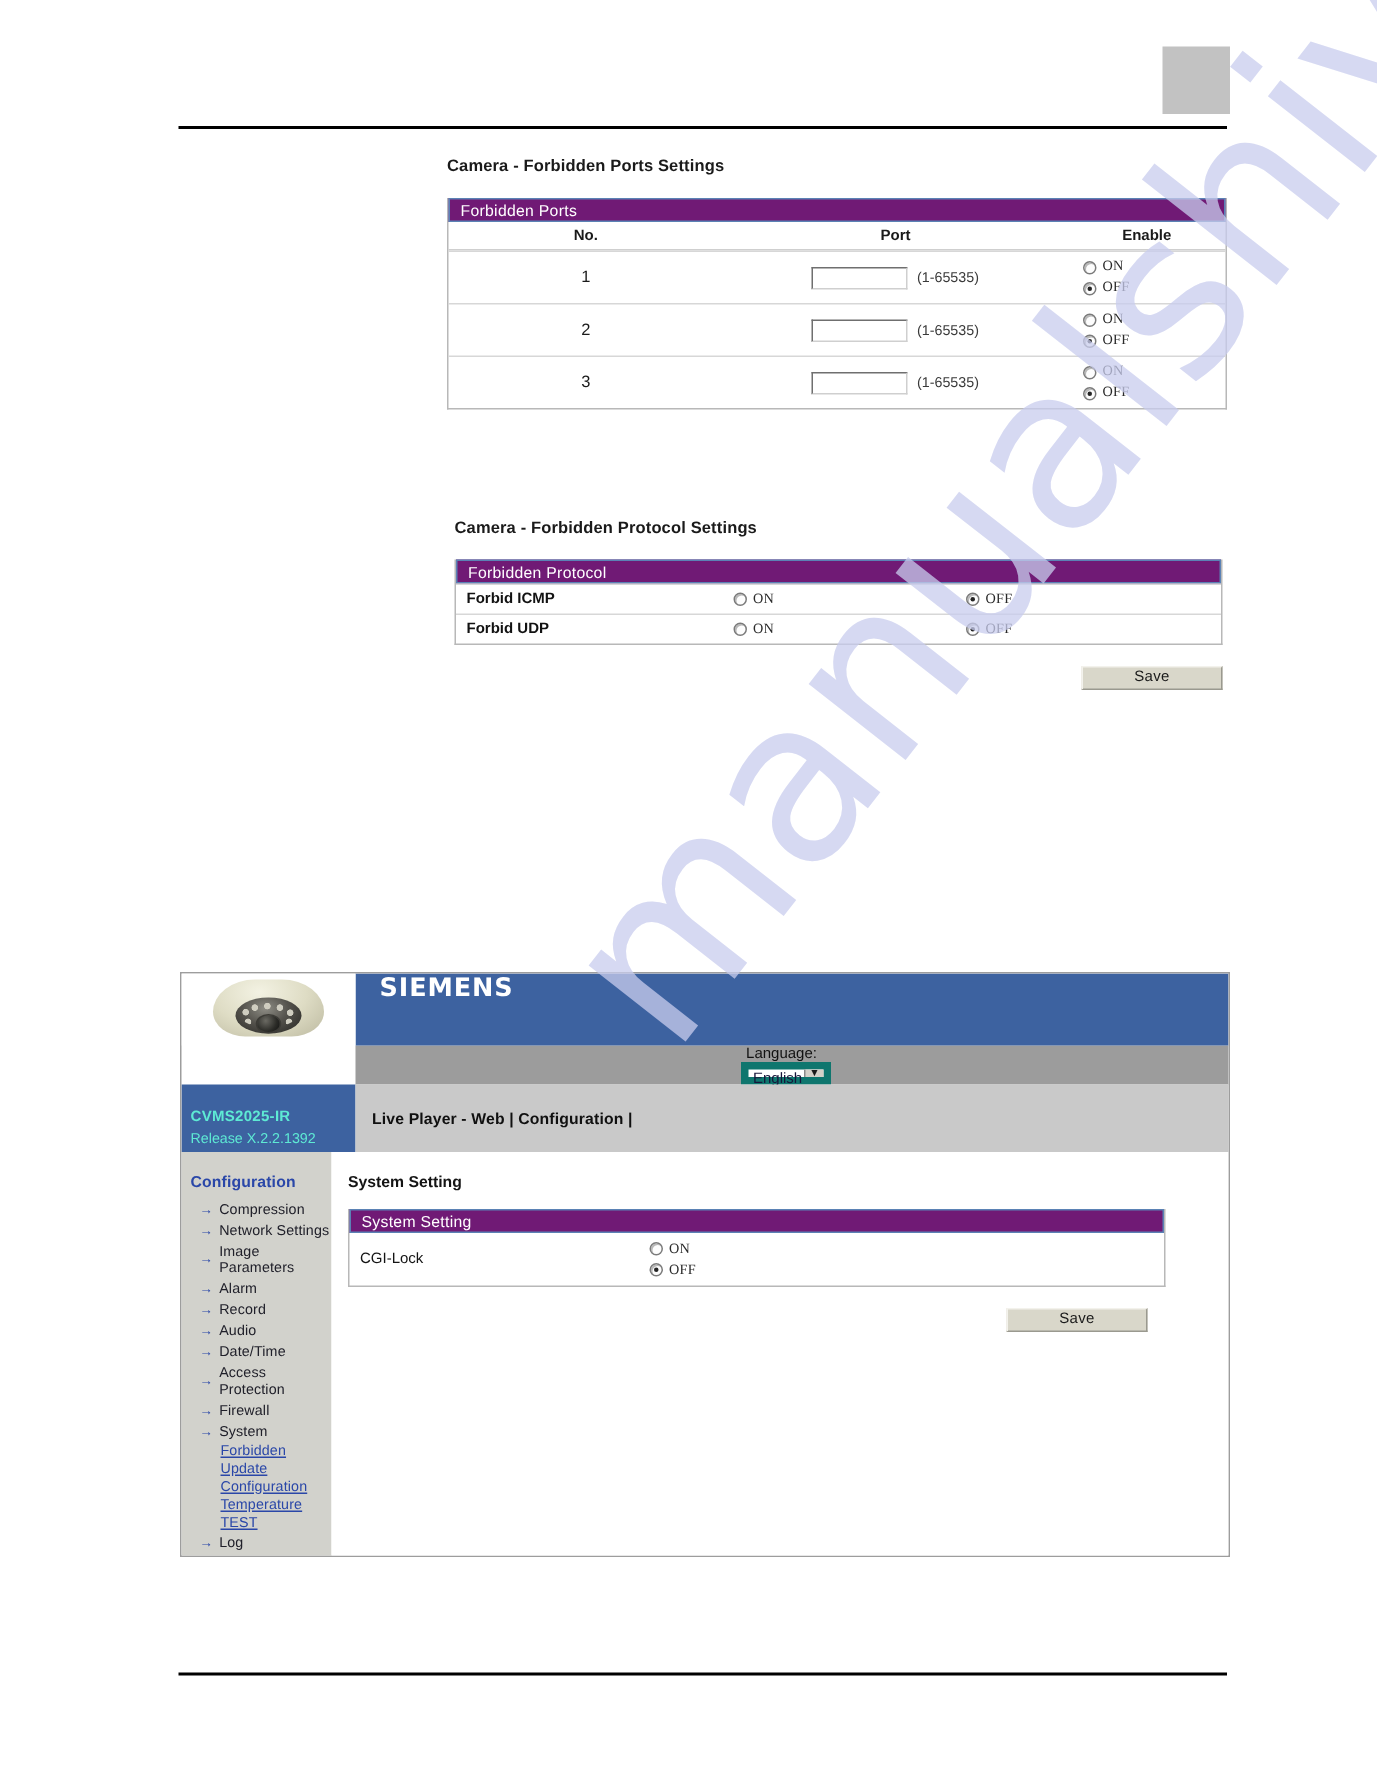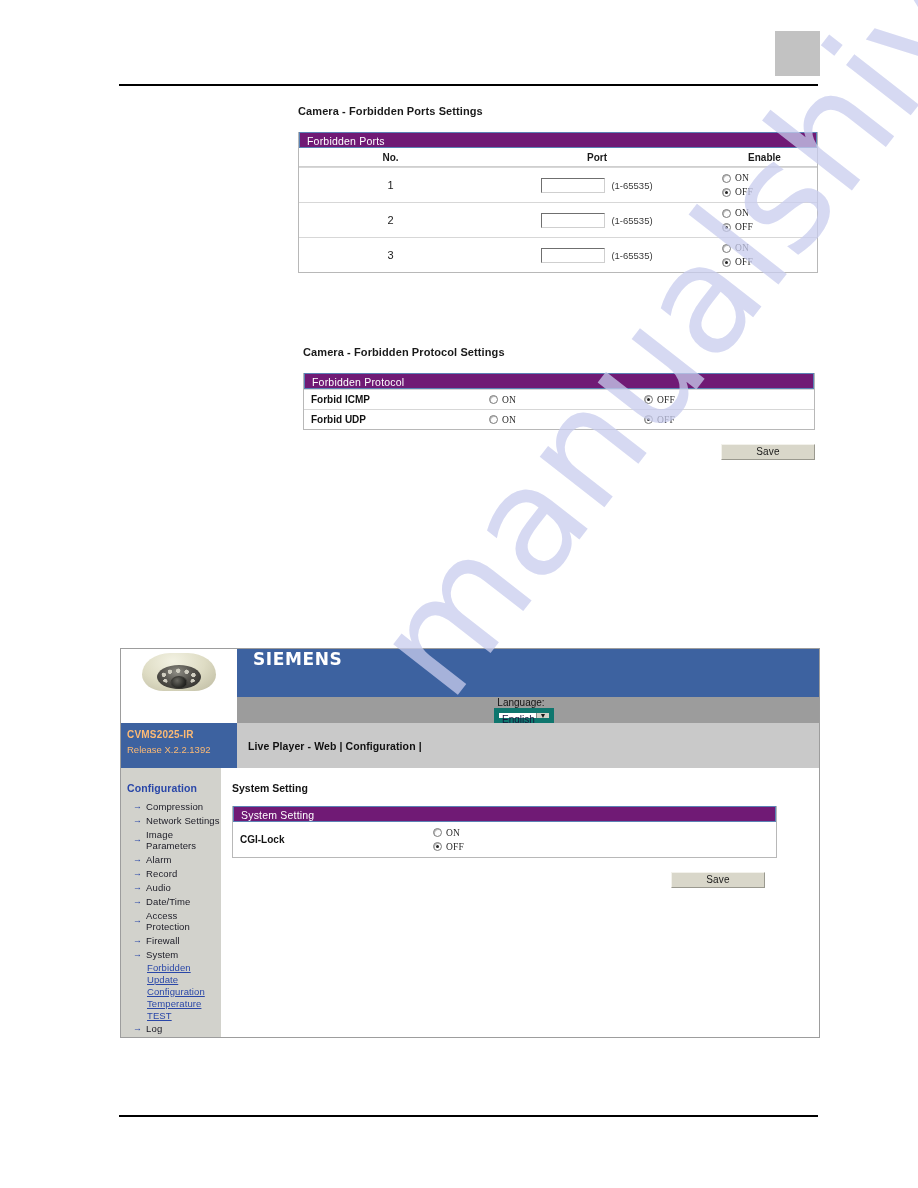--- a/index.html
+++ b/index.html
@@ -229,22 +229,22 @@
     width: 13px; background: #d4d0c8;
     border-left: 1px solid #8a8a8a;
     display: flex; align-items: center; justify-content: center;
     font-size: 7px; color: #1a1a1a; line-height: 1;
   }
 
   .bw-mid { display: flex; }
   .bw-model {
     width: 116px; height: 45px;
     background: #3d62a0;
-    color: #fdba74;
-    padding: 6px 0 0 6px;
+    color: #5eead4;
+    padding: 16px 0 0 6px;
     flex: 0 0 auto;
   }
   .model-name { font-size: 10px; font-weight: 700; letter-spacing: .2px; }
   .model-rel  { font-size: 9.5px; font-weight: 400; margin-top: 4px; }
   .bw-navbar {
     flex: 1 1 auto; height: 45px;
     background: #c9c9c9;
     display: flex; align-items: center;
     padding-left: 11px;
   }
@@ -280,21 +280,21 @@
     position: relative;
     padding: 14px 0 0 11px;
   }
   .content-title { font-size: 10.5px; font-weight: 600; color: #141414; }
 
   #system-table {
     position: relative; left: 0; top: 12px;
     width: 545px; border: 1px solid #b8b8b8; border-top: none;
   }
   .sys-row { height: 35px; display: flex; align-items: center; }
-  .sys-name { width: 200px; padding-left: 7px; font-size: 10px; color: #141414; font-weight: bold; }
+  .sys-name { width: 200px; padding-left: 7px; font-size: 10px; color: #141414; }
   .sys-ctl  { flex: 1 1 auto; }
 
   #btn-save-system {
     position: absolute; left: 450px; top: 104px;
   }
 </style>
 </head>
 <body>
 
 <div class="page">

